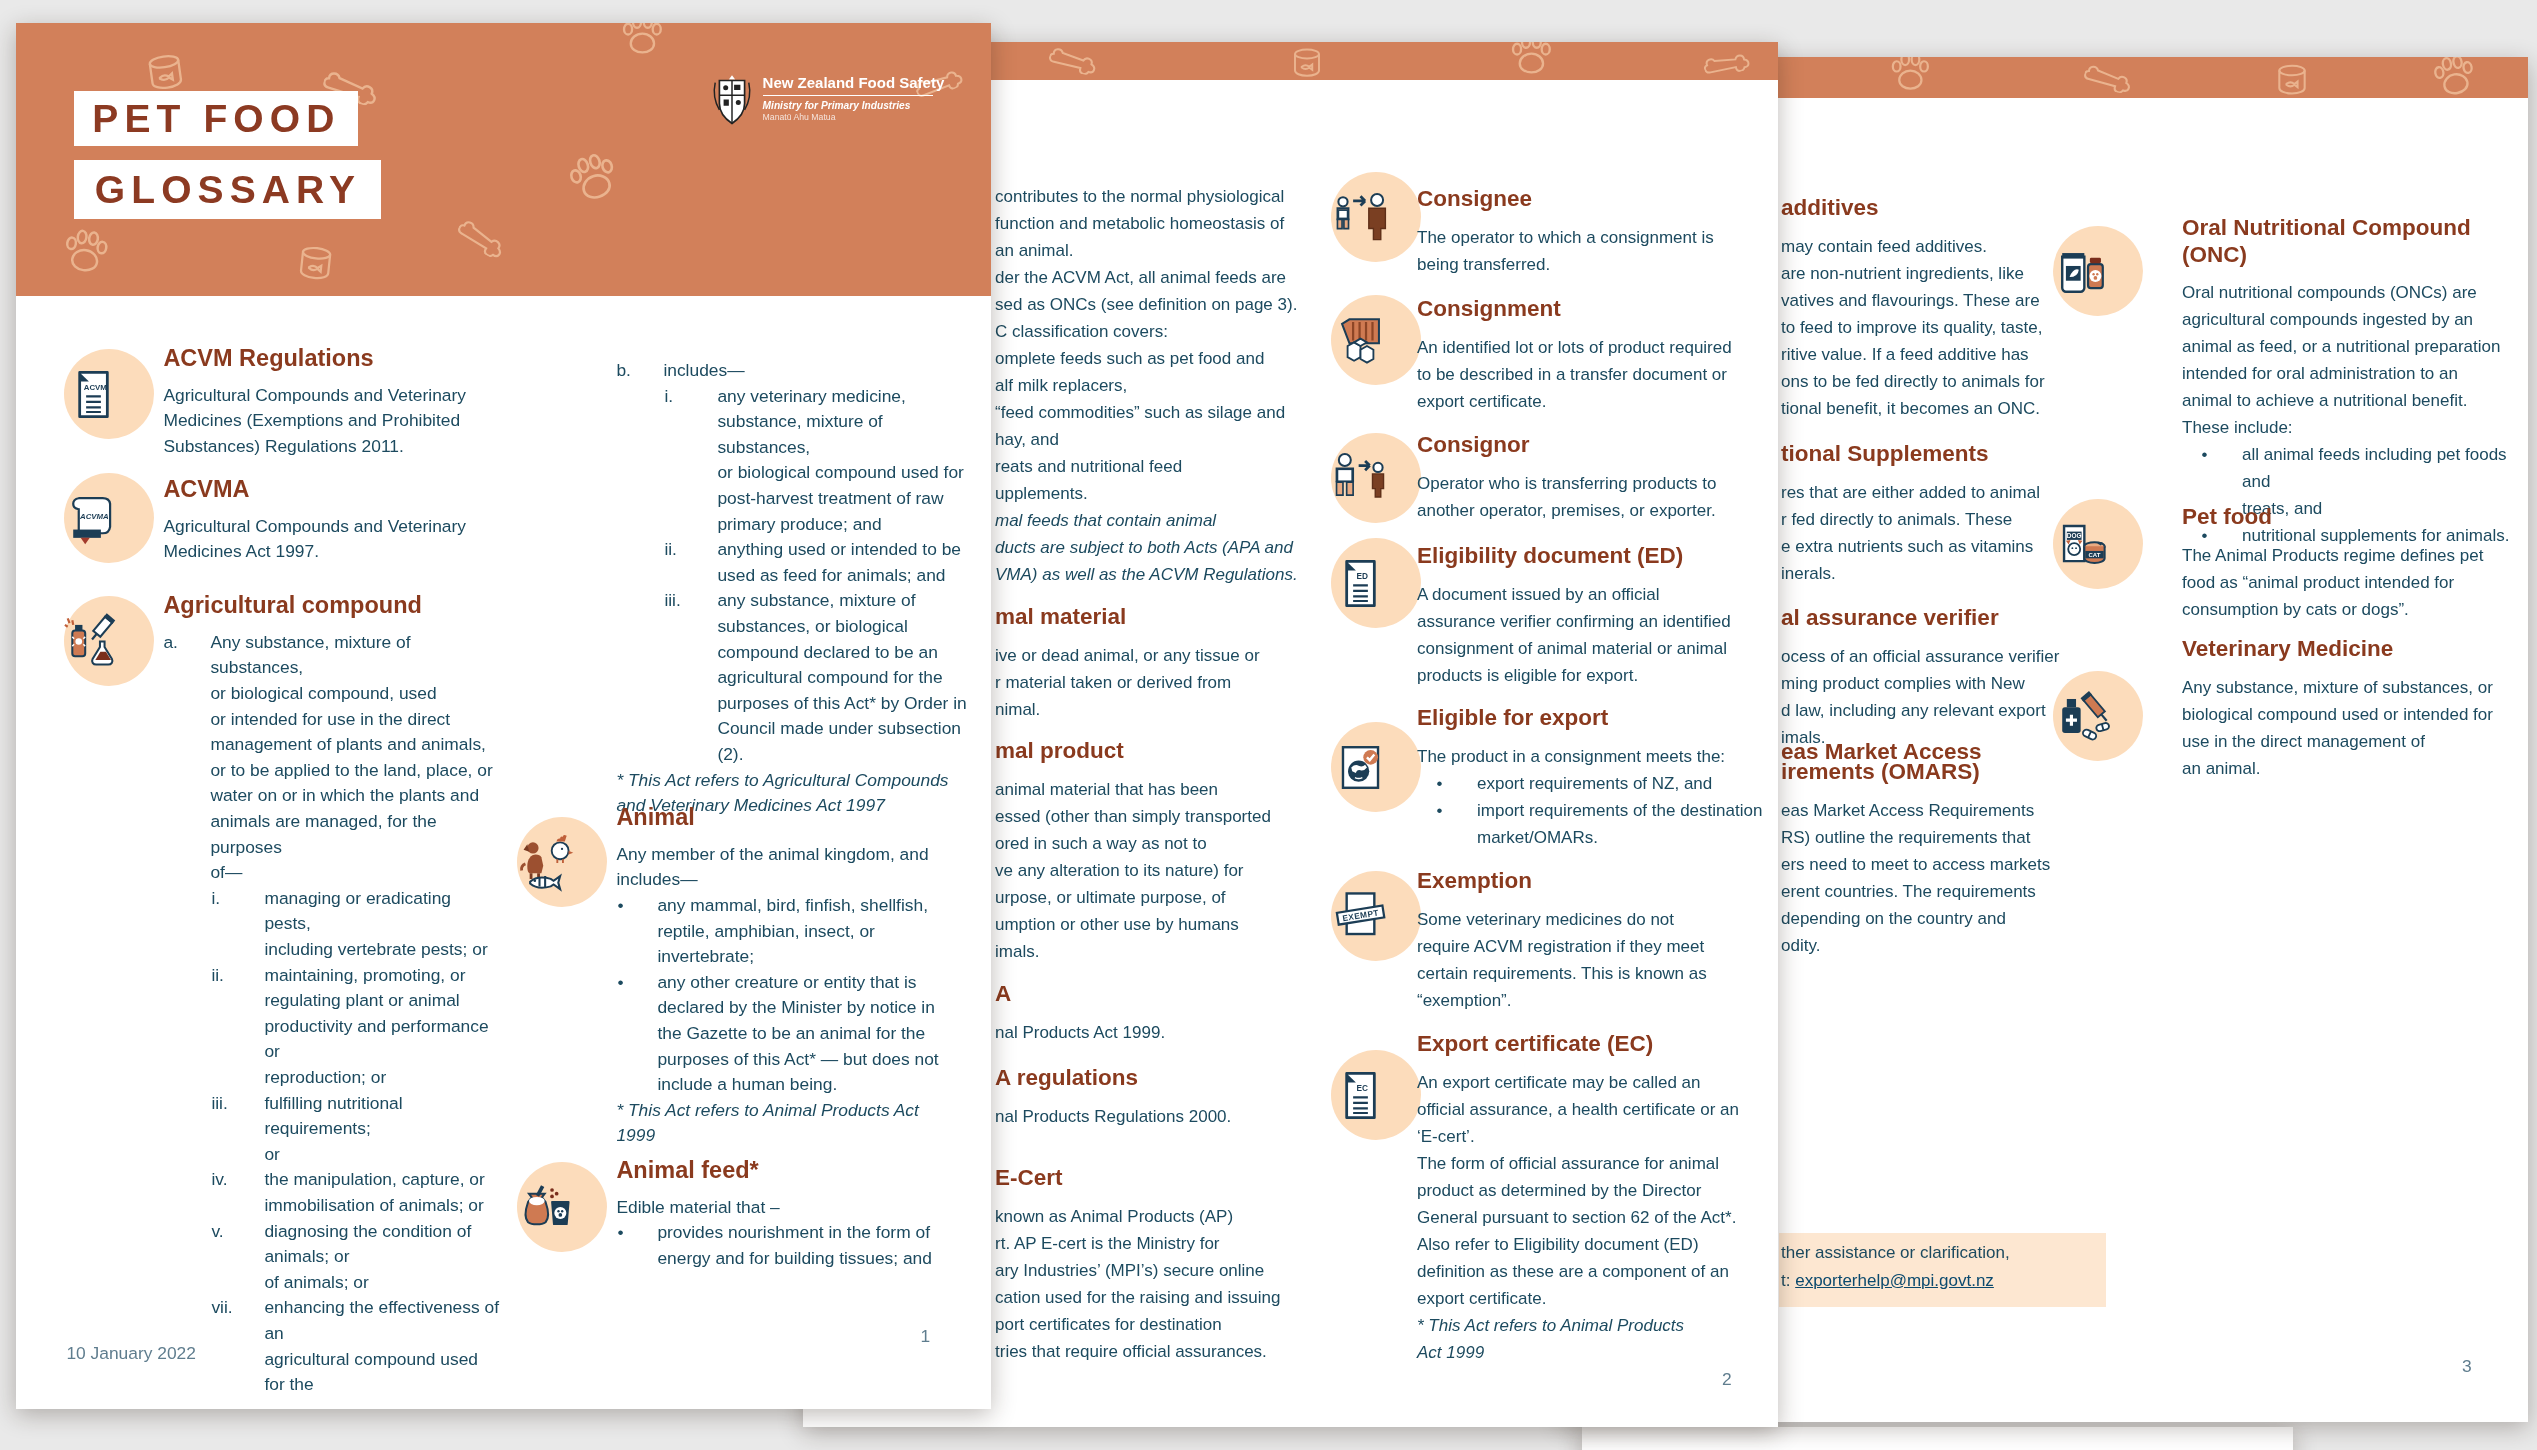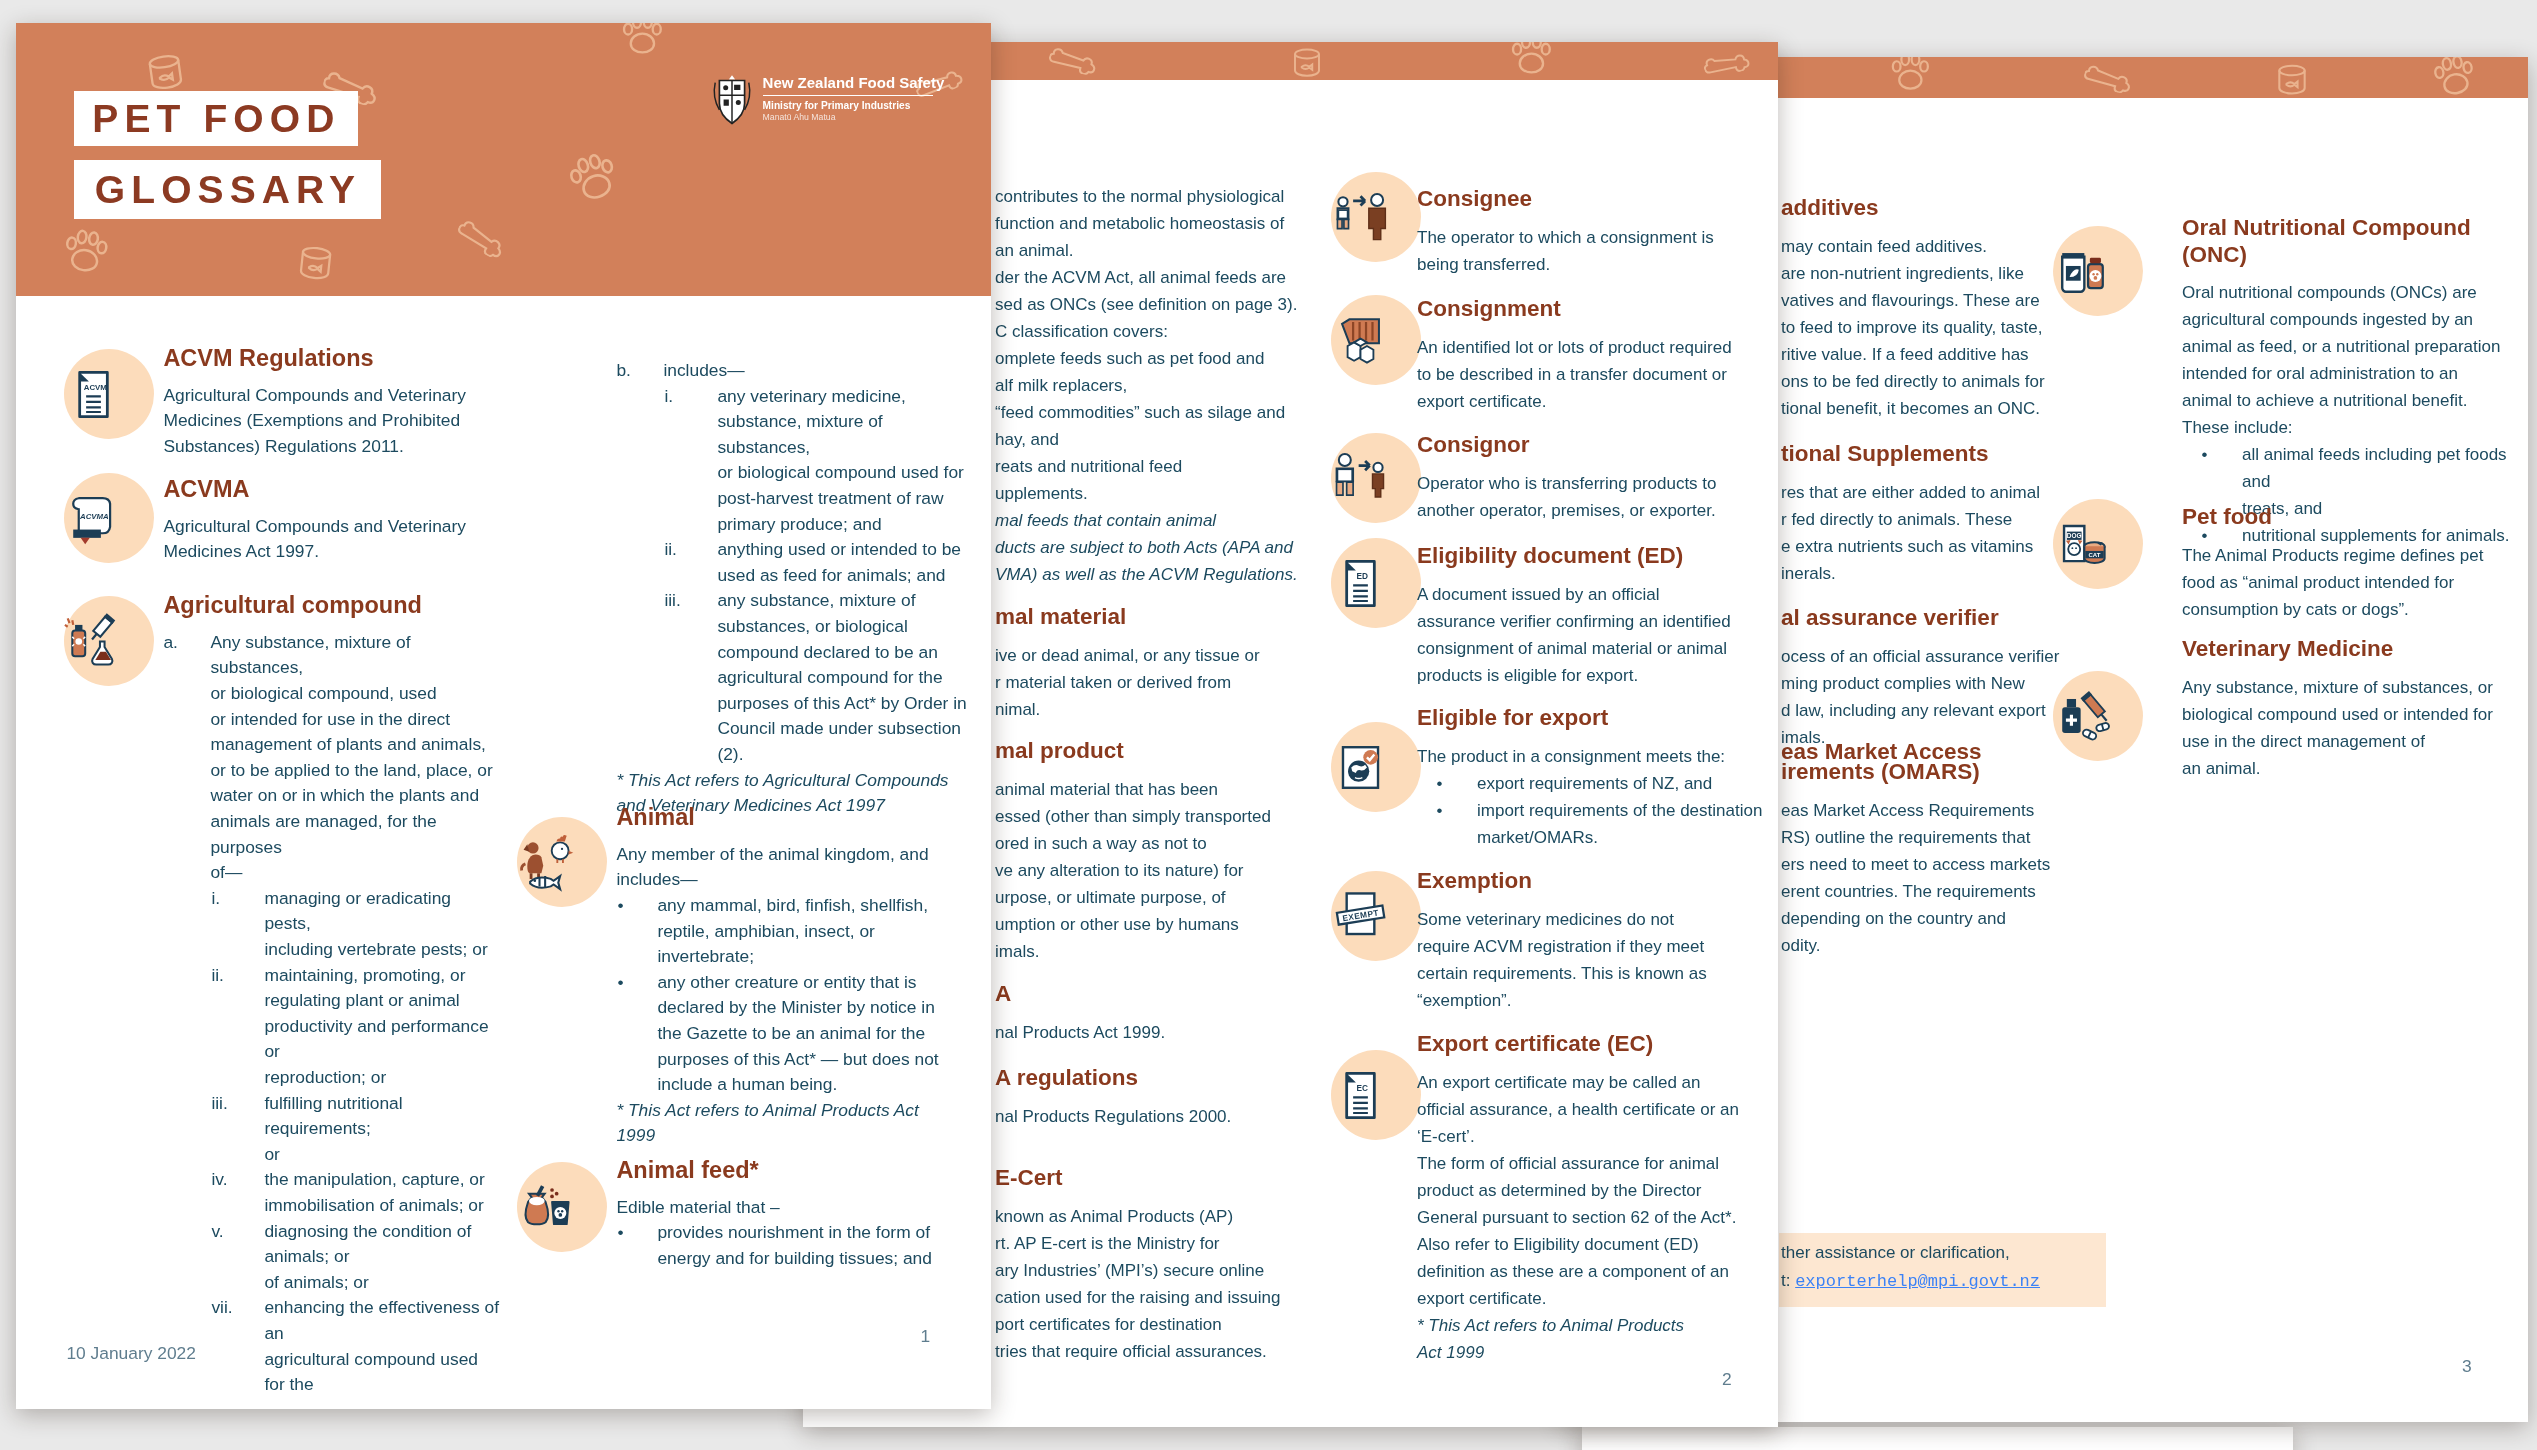--- a/index.html
+++ b/index.html
@@ -16,21 +16,21 @@
   .b2{height:38px;}
   .b3{height:41px;}
   .deco{position:absolute;stroke:#f0c09c;fill:none;opacity:.8;}
   .deco *{stroke-width:2.6;}
   .titlebox{position:absolute;background:#fff;display:flex;align-items:center;justify-content:center;}
   .titletext{font-weight:bold;font-size:39px;letter-spacing:6.1px;color:#8c3a22;white-space:nowrap;}
   .logo{position:absolute;display:flex;align-items:flex-start;}
   .logo-text{margin-left:9.2px;color:#fff;}
   .logo-brand{font-size:15px;font-weight:bold;line-height:17.4px;}
   .logo-rule{width:170px;height:1.5px;background:#fff;margin:3.1px 0 3.6px;}
-  .logo-min{font-size:10.2px;font-weight:bold;line-height:12.3px;}
+  .logo-min{font-size:10.2px;font-weight:bold;line-height:12.3px;font-style:italic;}
   .logo-reo{font-size:8.7px;line-height:11.3px;color:rgba(255,255,255,.78);}
   .sec{position:absolute;}
   .h{font-weight:bold;color:#8a3a1e;font-size:23.5px;line-height:26.6px;margin:0 0 11.3px;}
   .h2b{margin-top:-8.2px;}
   .p2 .h,.p3 .h{font-size:22.5px;}
   .ln{position:relative;color:#1c4a5f;}
   .p1 .ln{font-size:17.4px;line-height:25.6px;}
   .p2 .ln,.p3 .ln{font-size:17px;line-height:27px;}
   .mk{position:absolute;left:0;top:0;}
   .ind0{padding-left:0;}
@@ -38,21 +38,21 @@
   .p1 .ind2{padding-left:101px;} .p1 .ind2 .mk{left:48px;}
   .p1 .ind3{padding-left:41px;}  .p1 .ind3 .mk{left:1px;}
   .p2 .ind1,.p3 .ind1{padding-left:60px;}
   .p2 .ind1 .mk,.p3 .ind1 .mk{left:19.4px;}
   .it{font-style:italic;}
   .icn{position:absolute;width:90px;height:90px;border-radius:50%;background:#fcdcbb;
        display:flex;align-items:center;justify-content:flex-start;}
   .meta{position:absolute;font-size:17.4px;color:#5f7d8e;}
   .note{position:absolute;background:#fde7d1;}
   .nl{position:absolute;font-size:17px;line-height:27px;color:#1c4a5f;white-space:nowrap;}
-  .mail{color:#3b82f6;text-decoration:underline;cursor:pointer;font-family:Liberation Mono, monospace;}
+  .mail{color:#0c4a6e;text-decoration:underline;cursor:pointer;}
 </style>
 </head>
 <body>
 
 <svg style="position:absolute;width:0;height:0" aria-hidden="true">
   <defs>
     <symbol id="bone" viewBox="0 0 64 32">
       <path d="M16 10c-3-6-12-4-11 3-6 1-5 10 2 10l34 2c-1 7 8 9 11 3 7 1 9-7 2-10 1-7-8-9-11-3z"></path>
     </symbol>
     <symbol id="paw" viewBox="0 0 48 48">

